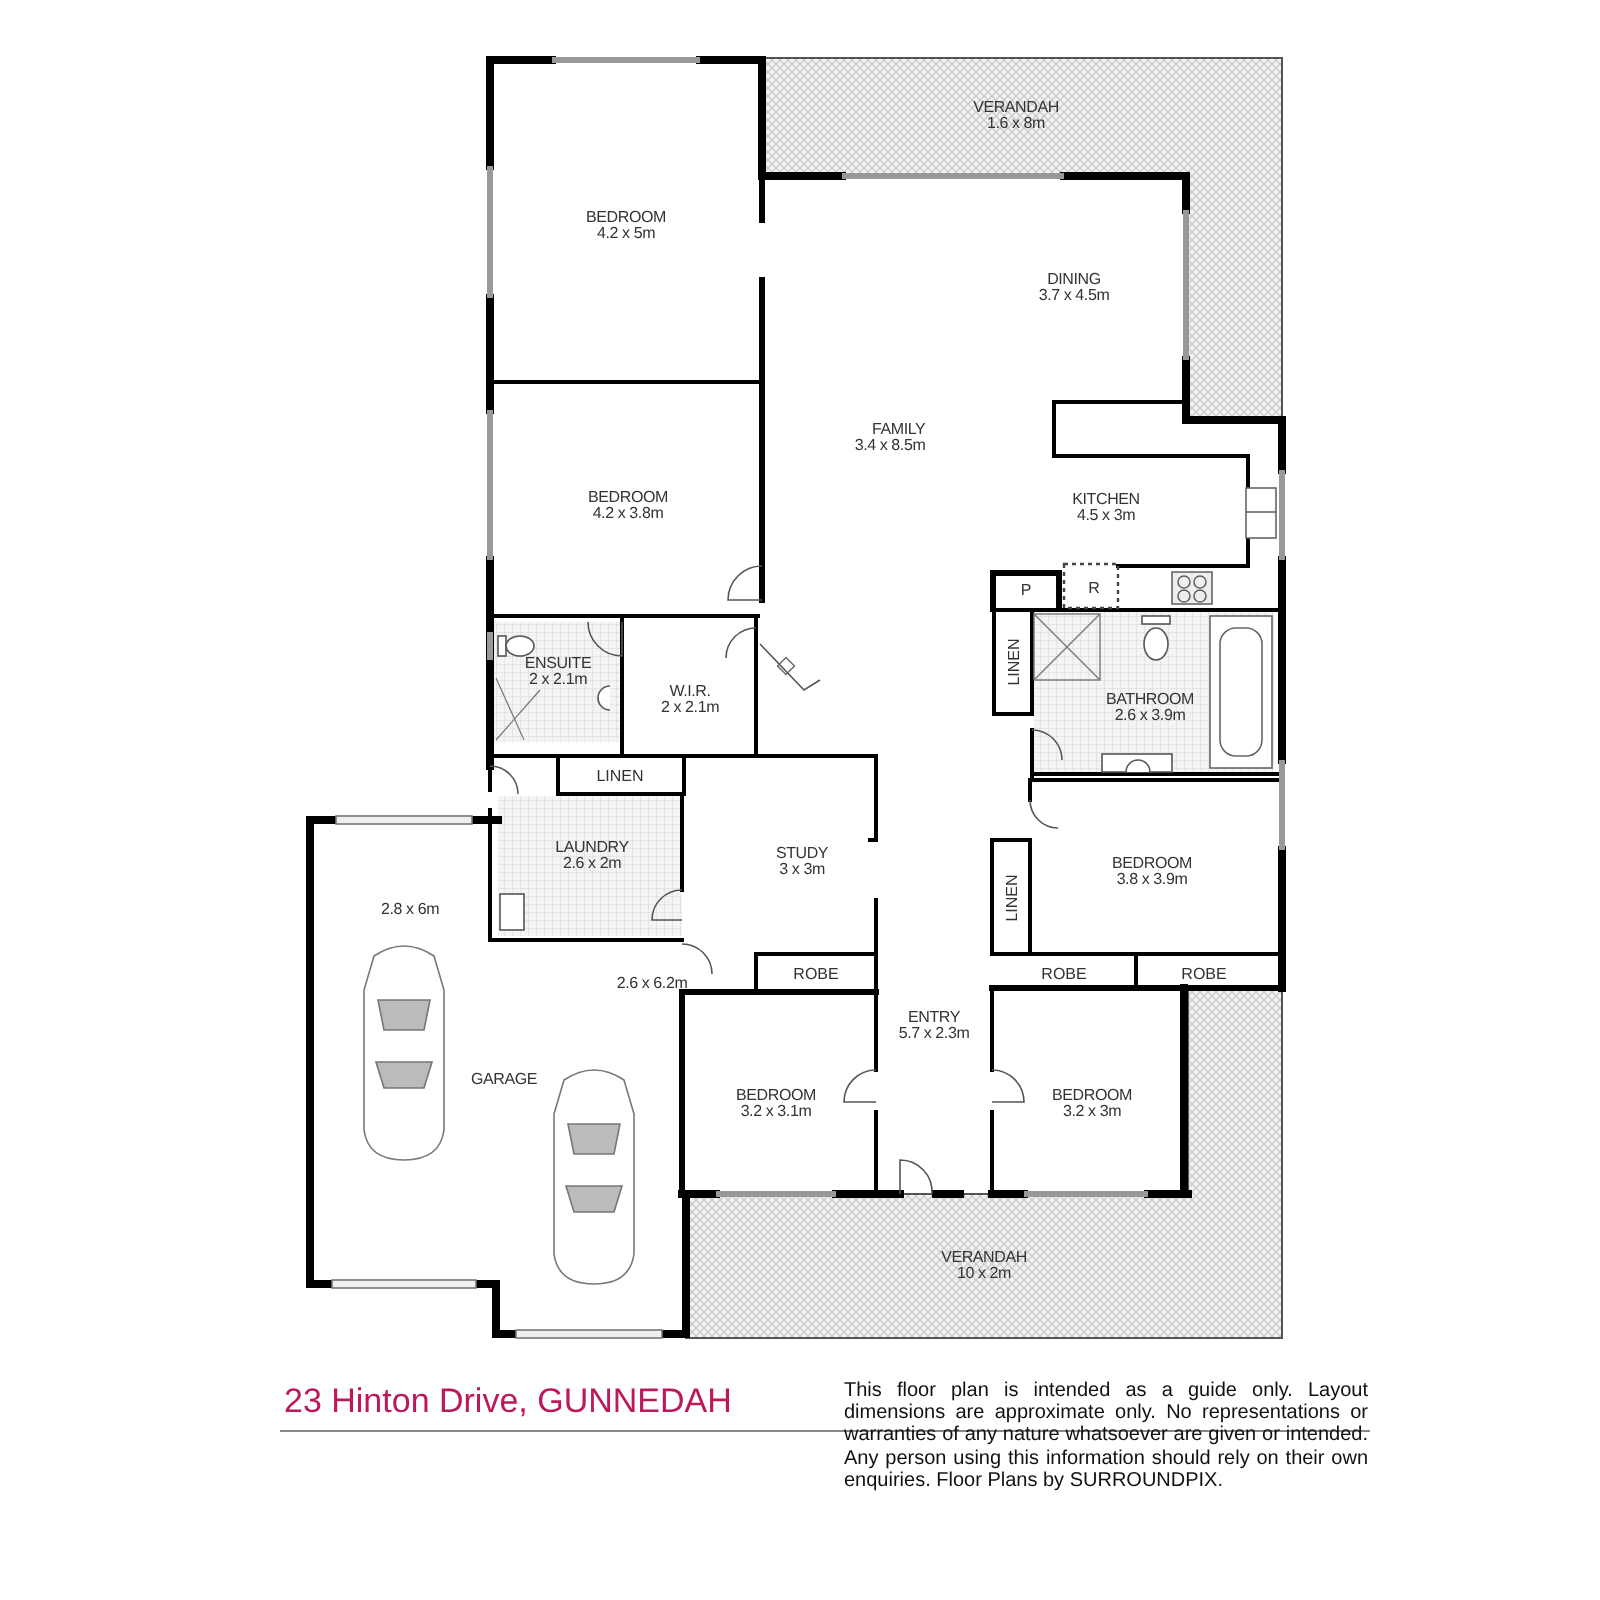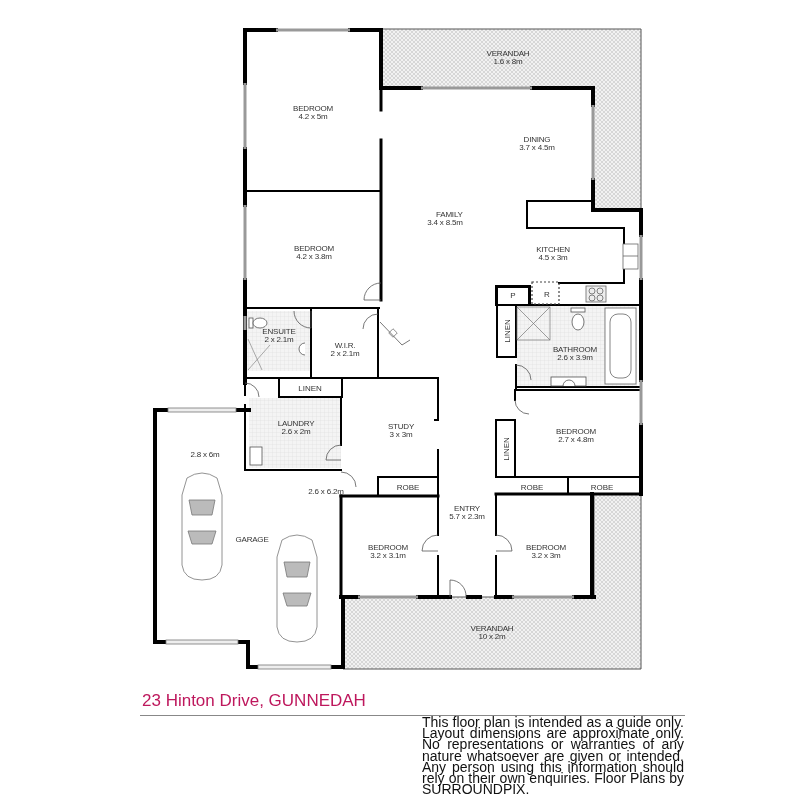--- a/index.html
+++ b/index.html
@@ -4,21 +4,21 @@
 <style>
   html, body { margin:0; padding:0; background:#ffffff; }
   body { width:800px; height:800px; position:relative; overflow:hidden; font-family:"Liberation Sans", sans-serif; color:#222; }
   #plan { position:absolute; left:0; top:0; width:800px; height:680px; }
   .room-label { position:absolute; text-align:center; font-size:8px; line-height:8px; color:#333; letter-spacing:-0.2px; transform:translate(-50%,-50%); white-space:nowrap; }
   .room-label span { display:block; }
   .small-label { position:absolute; font-size:8px; color:#333; transform:translate(-50%,-50%); white-space:nowrap; }
   .vlabel { position:absolute; font-size:8px; color:#333; transform:translate(-50%,-50%) rotate(-90deg); white-space:nowrap; }
   #address { position:absolute; left:142px; top:691px; font-size:17px; color:#be185d; }
   #rule { position:absolute; left:140px; top:715px; width:545px; height:1px; background:#888; }
-  #disclaimer { position:absolute; left:422px; top:717px; width:262px; font-size:14px; line-height:11.2px; text-align:justify; color:#111; }
+  #disclaimer { position:absolute; left:422px; top:690px; width:262px; font-size:10px; line-height:11.2px; text-align:justify; color:#111; }
 </style>
 </head>
 <body>
 
 <svg id="plan" width="800" height="680" viewBox="0 0 800 680" xmlns="http://www.w3.org/2000/svg">
   <defs>
     <pattern id="hatch" width="4" height="4" patternUnits="userSpaceOnUse">
       <rect width="4" height="4" fill="#f2f2f2"></rect>
       <path d="M0,4 L4,0 M0,0 L4,4" stroke="#c4c4c4" stroke-width="0.6"></path>
     </pattern>
@@ -255,21 +255,21 @@
 <div class="room-label" style="left:296px;top:428px;">
     <span>LAUNDRY</span>
     <span>2.6 x 2m</span>
   </div>
 <div class="room-label" style="left:389px;top:431px;margin-left:12px;">
     <span>STUDY</span>
     <span>3 x 3m</span>
   </div>
 <div class="room-label" style="left:576px;top:436px;">
     <span>BEDROOM</span>
-    <span>2.7 x 4.8m</span>
+    <span>3.8 x 3.9m</span>
   </div>
 <div class="room-label" style="left:205px;top:455px;">
     <span>2.8 x 6m</span>
   </div>
 <div class="room-label" style="left:467px;top:513px;">
     <span>ENTRY</span>
     <span>5.7 x 2.3m</span>
   </div>
 <div class="room-label" style="left:298px;top:492px;margin-left:28px;">
     <span>2.6 x 6.2m</span>

